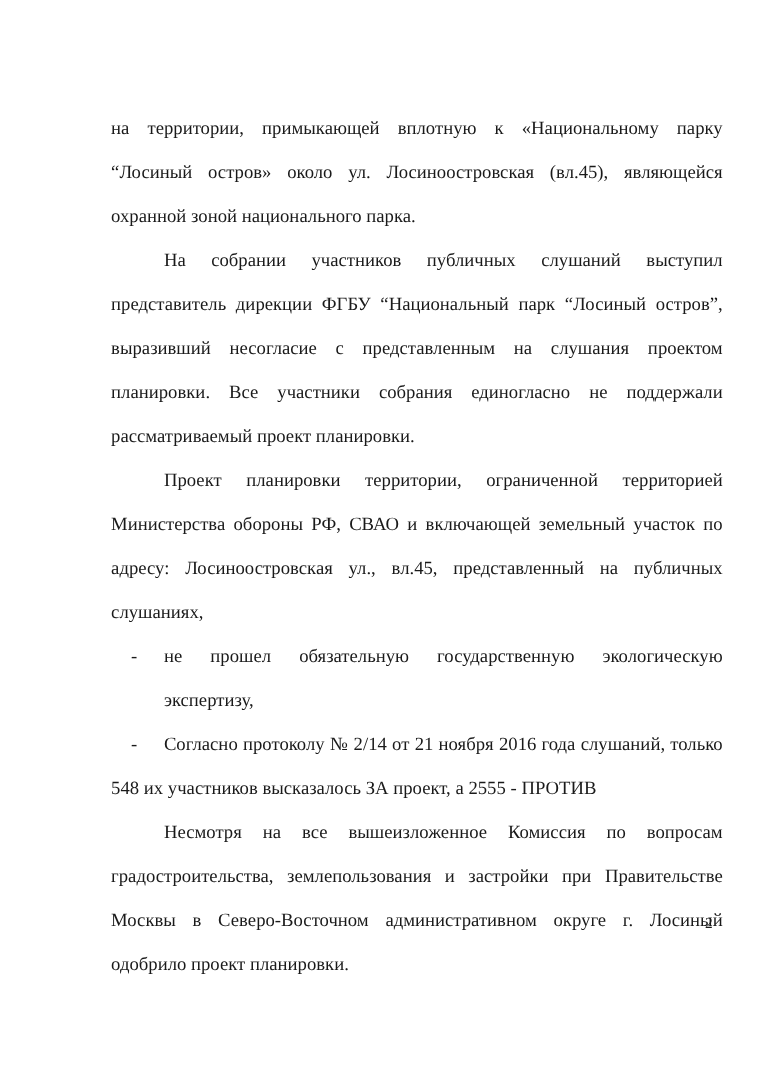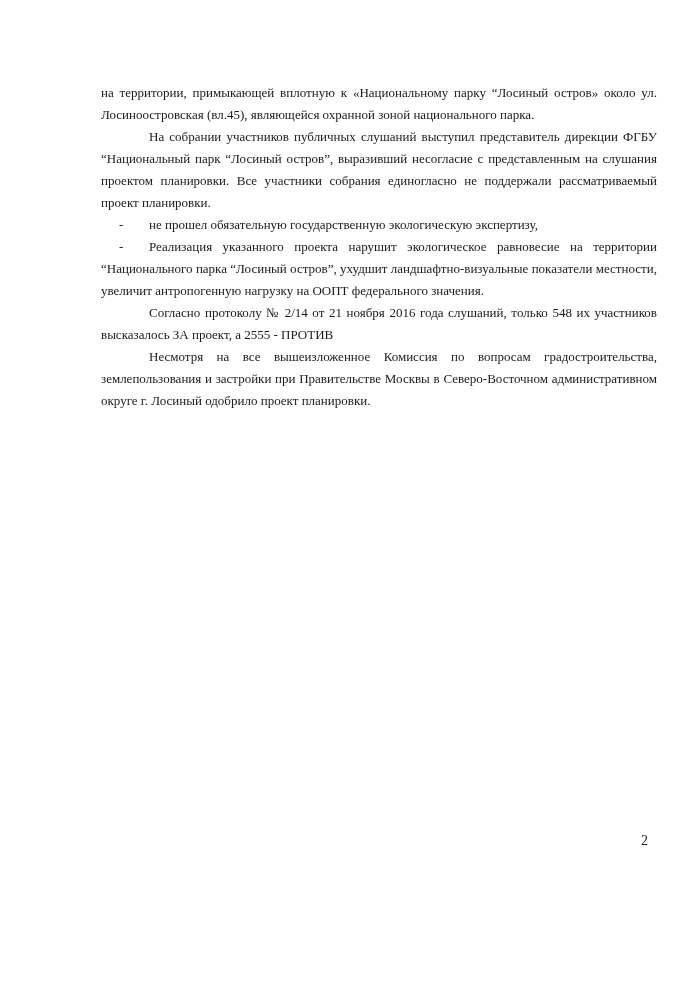--- a/index.html
+++ b/index.html
@@ -19,24 +19,24 @@
       position: absolute;
       left: 0;
       top: 0;
       width: 700px;
       height: 990px;
       background: #ffffff;
     }
     .body-text {
       position: absolute;
       left: 101px;
-      top: 82px;
+      top: 97px;
       width: 556px;
-      font-size: 13px;
-      line-height: 22px;
+      font-size: 17px;
+      line-height: 40px;
     }
     .para {
       margin: 0;
       text-align: justify;
     }
     .para.indent {
       text-indent: 48px;
     }
     .dash-list {
       margin: 0;
@@ -64,32 +64,32 @@
 </head>
 <body>
 
 <div class="page">
   <div class="body-text">
 
     <p class="para">на территории, примыкающей вплотную к «Национальному парку “Лосиный остров» около ул. Лосиноостровская (вл.45), являющейся охранной зоной национального парка.</p>
 
     <p class="para indent">На собрании участников публичных слушаний выступил представитель дирекции ФГБУ “Национальный парк “Лосиный остров”, выразивший несогласие с представленным на слушания проектом планировки. Все участники собрания единогласно не поддержали рассматриваемый проект планировки.</p>
 
+    <p class="para indent">Проект планировки территории, ограниченной территорией Министерства обороны РФ, СВАО и включающей земельный участок по адресу: Лосиноостровская ул., вл.45, представленный на публичных слушаниях,</p>
 
     <ul class="dash-list">
       <li class="dash-item">
         <span class="dash-marker">-</span>
         <span>не прошел обязательную государственную экологическую экспертизу,</span>
       </li>
       <li class="dash-item">
         <span class="dash-marker">-</span>
       </li>
     </ul>
 
-    <p class="para indent">Реализация указанного проекта нарушит экологическое равновесие на территории “Национального парка “Лосиный остров”, ухудшит ландшафтно-визуальные показатели местности, увеличит антропогенную нагрузку на ООПТ федерального значения.</p>
 
     <p class="para indent">Согласно протоколу № 2/14 от 21 ноября 2016 года слушаний, только 548 их участников высказалось ЗА проект, а 2555 - ПРОТИВ</p>
 
     <p class="para indent">Несмотря на все вышеизложенное Комиссия по вопросам градостроительства, землепользования и застройки при Правительстве Москвы в Северо-Восточном административном округе г. Лосиный одобрило проект планировки.</p>
 
   </div>
 
   <div class="page-number">2</div>
 </div>
 

